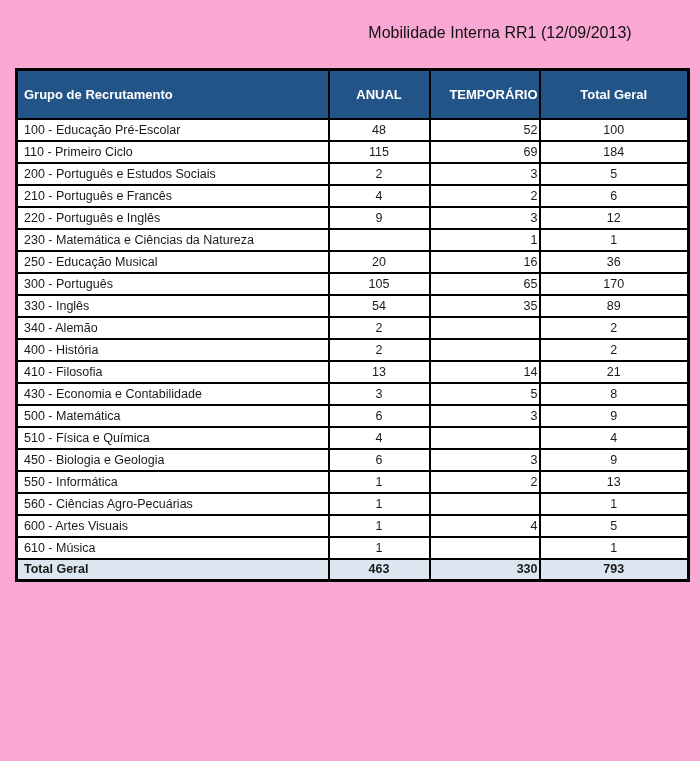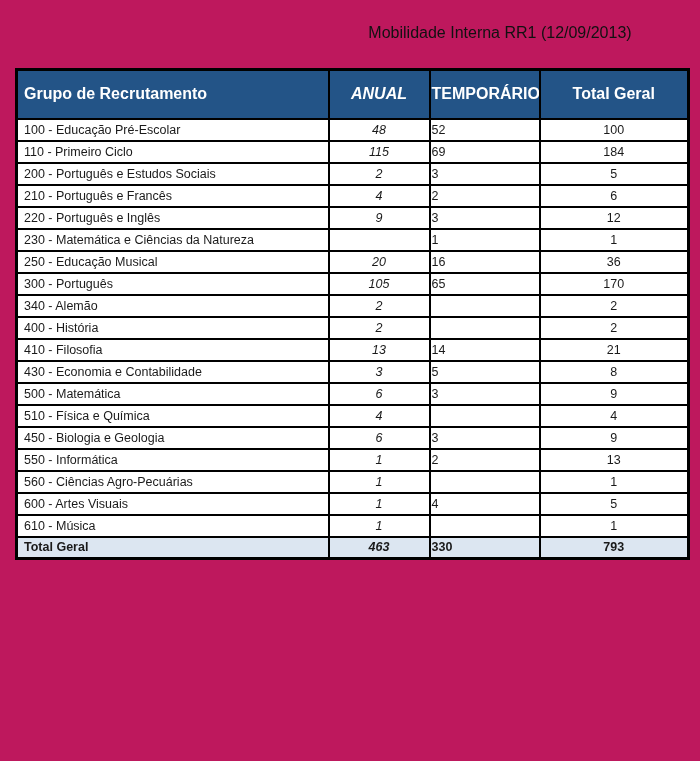--- a/index.html
+++ b/index.html
@@ -8,21 +8,21 @@
     background: #ffffff;
     width: 700px;
     height: 761px;
     font-family: "Liberation Sans", sans-serif;
     color: #1a1a1a;
   }
   .page {
     position: relative;
     width: 700px;
     height: 761px;
-    background: #be185d;
+    background: #f9a8d4;
     overflow: hidden;
   }
   .title {
     position: absolute;
     top: 24px;
     left: 0;
     width: 700px;
     text-align: center;
     padding-left: 300px;
     box-sizing: border-box;
@@ -45,29 +45,29 @@
     vertical-align: middle;
     overflow: hidden;
     white-space: nowrap;
     box-sizing: border-box;
   }
   table.grid th {
     background: var(--header-bg, #235487);
     color: var(--header-text, #ffffff);
     font-weight: bold;
     height: 49px;
-    font-size: 16px;
+    font-size: 13px;
   }
   table.grid td {
     height: 22px;
     background: #ffffff;
   }
   .c0 { width: 312px; text-align: left; padding-left: 6px; }
-  .c1 { width: 101px; text-align: center; font-style: italic; }
-  .c2 { width: 110px; text-align: left; }
+  .c1 { width: 101px; text-align: center; }
+  .c2 { width: 110px; text-align: right; }
   .c3 { width: 149px; text-align: center; }
   tr.total td {
     background: var(--total-bg, #dce6f1);
     font-weight: bold;
   }
 </style>
 </head>
 <body>
 
 <div class="page">
@@ -126,20 +126,26 @@
       <td class="c2">16</td>
       <td class="c3">36</td>
     </tr>
         <tr>
       <td class="c0">300 - Português</td>
       <td class="c1">105</td>
       <td class="c2">65</td>
       <td class="c3">170</td>
     </tr>
         <tr>
+      <td class="c0">330 - Inglês</td>
+      <td class="c1">54</td>
+      <td class="c2">35</td>
+      <td class="c3">89</td>
+    </tr>
+        <tr>
       <td class="c0">340 - Alemão</td>
       <td class="c1">2</td>
       <td class="c2"></td>
       <td class="c3">2</td>
     </tr>
         <tr>
       <td class="c0">400 - História</td>
       <td class="c1">2</td>
       <td class="c2"></td>
       <td class="c3">2</td>

